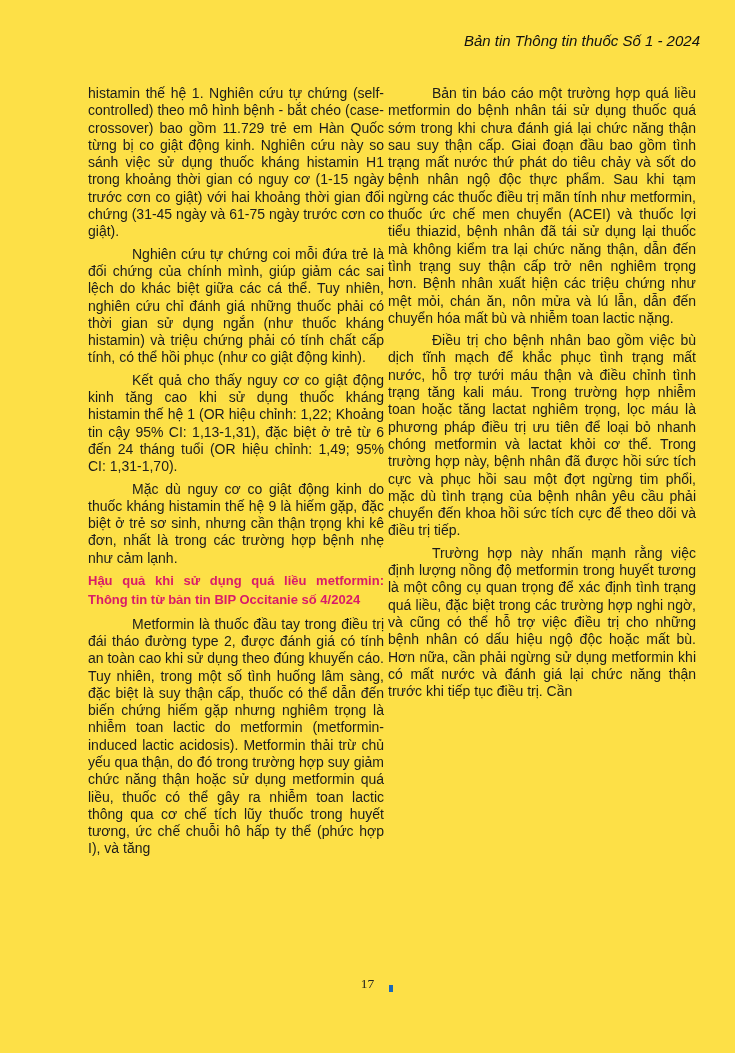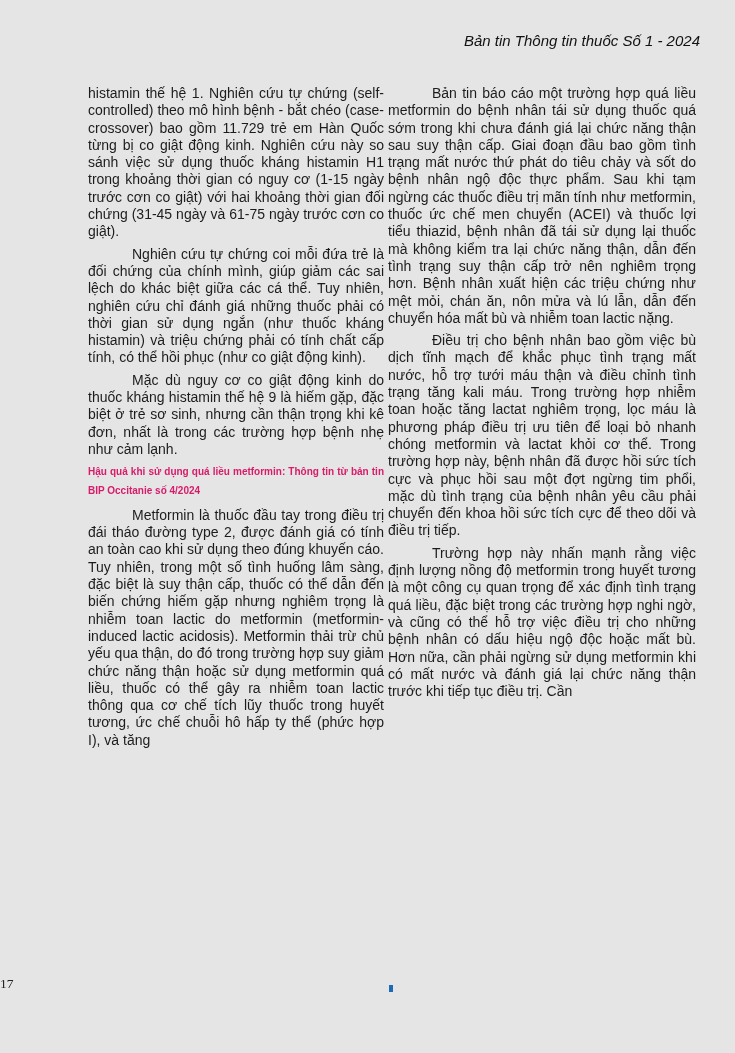--- a/index.html
+++ b/index.html
@@ -4,21 +4,21 @@
 <style>
   html, body {
     margin: 0;
     padding: 0;
     background: #ffffff;
   }
   .page {
     position: relative;
     width: 735px;
     height: 1053px;
-    background: #e5e5e5;
+    background: #fde047;
     font-family: "Liberation Sans", sans-serif;
     color: #1c1c1c;
     overflow: hidden;
   }
   .running-header {
     position: absolute;
     top: 32px;
     left: 88px;
     right: 35px;
     text-align: right;
@@ -44,32 +44,32 @@
     text-align: justify;
     font-size: 14px;
     line-height: 17.3px;
     color: #1c1c1c;
   }
   .body-par.indent {
     text-indent: 44px;
   }
   .section-heading {
     margin: 3px 0 6px 0;
-    font-size: 10px;
+    font-size: 13px;
     line-height: 18.8px;
     font-weight: bold;
     text-align: justify;
     color: #d81b6a;
   }
   .page-number {
     position: absolute;
     top: 976px;
     left: 0;
     right: 0;
-    text-align: left;
+    text-align: center;
     font-family: "Liberation Serif", serif;
     font-size: 13.5px;
     color: #222222;
   }
   .scan-artifact {
     position: absolute;
     left: 389px;
     top: 985px;
     width: 4px;
     height: 7px;
@@ -81,20 +81,21 @@
 
 <div class="page">
 
   <div class="running-header">Bản tin Thông tin thuốc Số 1 - 2024</div>
 
   <div class="columns">
 
     <div class="col col-left">
       <p class="body-par">histamin thế hệ 1. Nghiên cứu tự chứng (self-controlled) theo mô hình bệnh - bắt chéo (case-crossover) bao gồm 11.729 trẻ em Hàn Quốc từng bị co giật động kinh. Nghiên cứu này so sánh việc sử dụng thuốc kháng histamin H1 trong khoảng thời gian có nguy cơ (1-15 ngày trước cơn co giật) với hai khoảng thời gian đối chứng (31-45 ngày và 61-75 ngày trước cơn co giật).</p>
       <p class="body-par indent">Nghiên cứu tự chứng coi mỗi đứa trẻ là đối chứng của chính mình, giúp giảm các sai lệch do khác biệt giữa các cá thể. Tuy nhiên, nghiên cứu chỉ đánh giá những thuốc phải có thời gian sử dụng ngắn (như thuốc kháng histamin) và triệu chứng phải có tính chất cấp tính, có thể hồi phục (như co giật động kinh).</p>
+      <p class="body-par indent">Kết quả cho thấy nguy cơ co giật động kinh tăng cao khi sử dụng thuốc kháng histamin thế hệ 1 (OR hiệu chỉnh: 1,22; Khoảng tin cậy 95% CI: 1,13-1,31), đặc biệt ở trẻ từ 6 đến 24 tháng tuổi (OR hiệu chỉnh: 1,49; 95% CI: 1,31-1,70).</p>
       <p class="body-par indent">Mặc dù nguy cơ co giật động kinh do thuốc kháng histamin thế hệ 9 là hiếm gặp, đặc biệt ở trẻ sơ sinh, nhưng cần thận trọng khi kê đơn, nhất là trong các trường hợp bệnh nhẹ như cảm lạnh.</p>
       <h2 class="section-heading">Hậu quả khi sử dụng quá liều metformin: Thông tin từ bản tin BIP Occitanie số 4/2024</h2>
       <p class="body-par indent">Metformin là thuốc đầu tay trong điều trị đái tháo đường type 2, được đánh giá có tính an toàn cao khi sử dụng theo đúng khuyến cáo. Tuy nhiên, trong một số tình huống lâm sàng, đặc biệt là suy thận cấp, thuốc có thể dẫn đến biến chứng hiếm gặp nhưng nghiêm trọng là nhiễm toan lactic do metformin (metformin-induced lactic acidosis). Metformin thải trừ chủ yếu qua thận, do đó trong trường hợp suy giảm chức năng thận hoặc sử dụng metformin quá liều, thuốc có thể gây ra nhiễm toan lactic thông qua cơ chế tích lũy thuốc trong huyết tương, ức chế chuỗi hô hấp ty thể (phức hợp I), và tăng</p>
     </div>
 
     <div class="col col-right">
       <p class="body-par indent">Bản tin báo cáo một trường hợp quá liều metformin do bệnh nhân tái sử dụng thuốc quá sớm trong khi chưa đánh giá lại chức năng thận sau suy thận cấp. Giai đoạn đầu bao gồm tình trạng mất nước thứ phát do tiêu chảy và sốt do bệnh nhân ngộ độc thực phẩm. Sau khi tạm ngừng các thuốc điều trị mãn tính như metformin, thuốc ức chế men chuyển (ACEI) và thuốc lợi tiểu thiazid, bệnh nhân đã tái sử dụng lại thuốc mà không kiểm tra lại chức năng thận, dẫn đến tình trạng suy thận cấp trở nên nghiêm trọng hơn. Bệnh nhân xuất hiện các triệu chứng như mệt mỏi, chán ăn, nôn mửa và lú lẫn, dẫn đến chuyển hóa mất bù và nhiễm toan lactic nặng.</p>
       <p class="body-par indent">Điều trị cho bệnh nhân bao gồm việc bù dịch tĩnh mạch để khắc phục tình trạng mất nước, hỗ trợ tưới máu thận và điều chỉnh tình trạng tăng kali máu. Trong trường hợp nhiễm toan hoặc tăng lactat nghiêm trọng, lọc máu là phương pháp điều trị ưu tiên để loại bỏ nhanh chóng metformin và lactat khỏi cơ thể. Trong trường hợp này, bệnh nhân đã được hồi sức tích cực và phục hồi sau một đợt ngừng tim phổi, mặc dù tình trạng của bệnh nhân yêu cầu phải chuyển đến khoa hồi sức tích cực để theo dõi và điều trị tiếp.</p>
       <p class="body-par indent">Trường hợp này nhấn mạnh rằng việc định lượng nồng độ metformin trong huyết tương là một công cụ quan trọng để xác định tình trạng quá liều, đặc biệt trong các trường hợp nghi ngờ, và cũng có thể hỗ trợ việc điều trị cho những bệnh nhân có dấu hiệu ngộ độc hoặc mất bù. Hơn nữa, cần phải ngừng sử dụng metformin khi có mất nước và đánh giá lại chức năng thận trước khi tiếp tục điều trị. Cần</p>
     </div>

